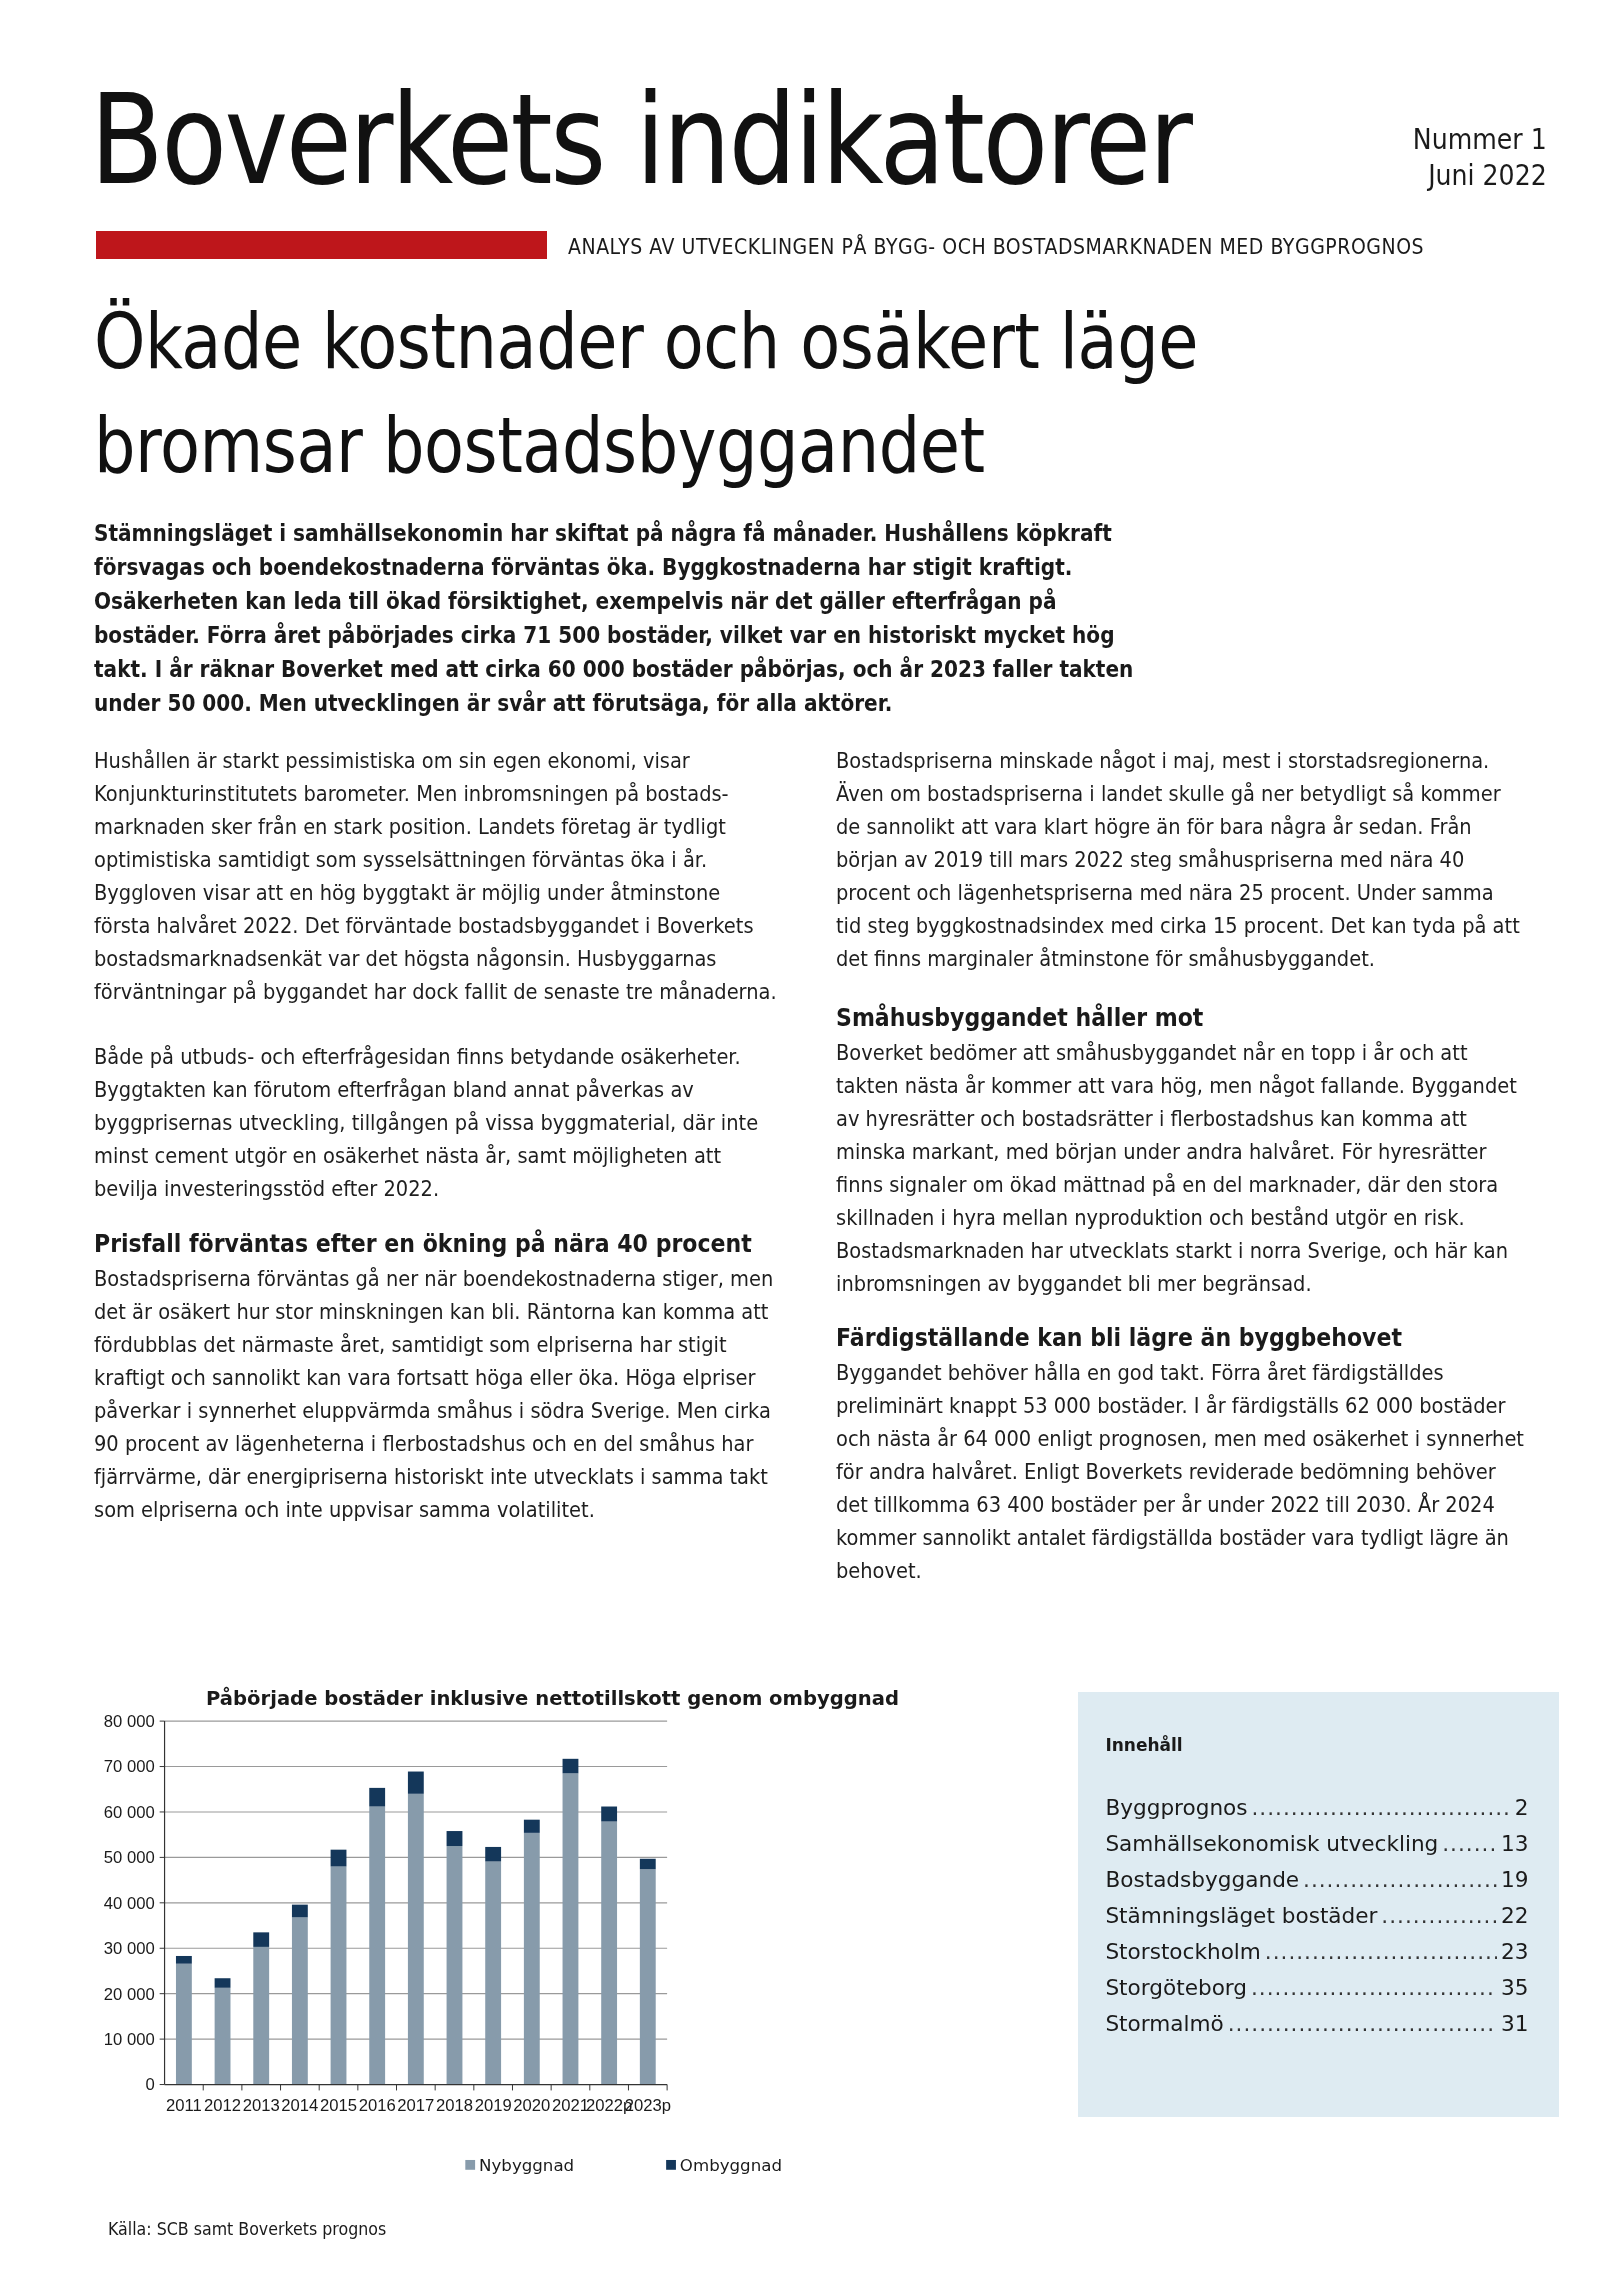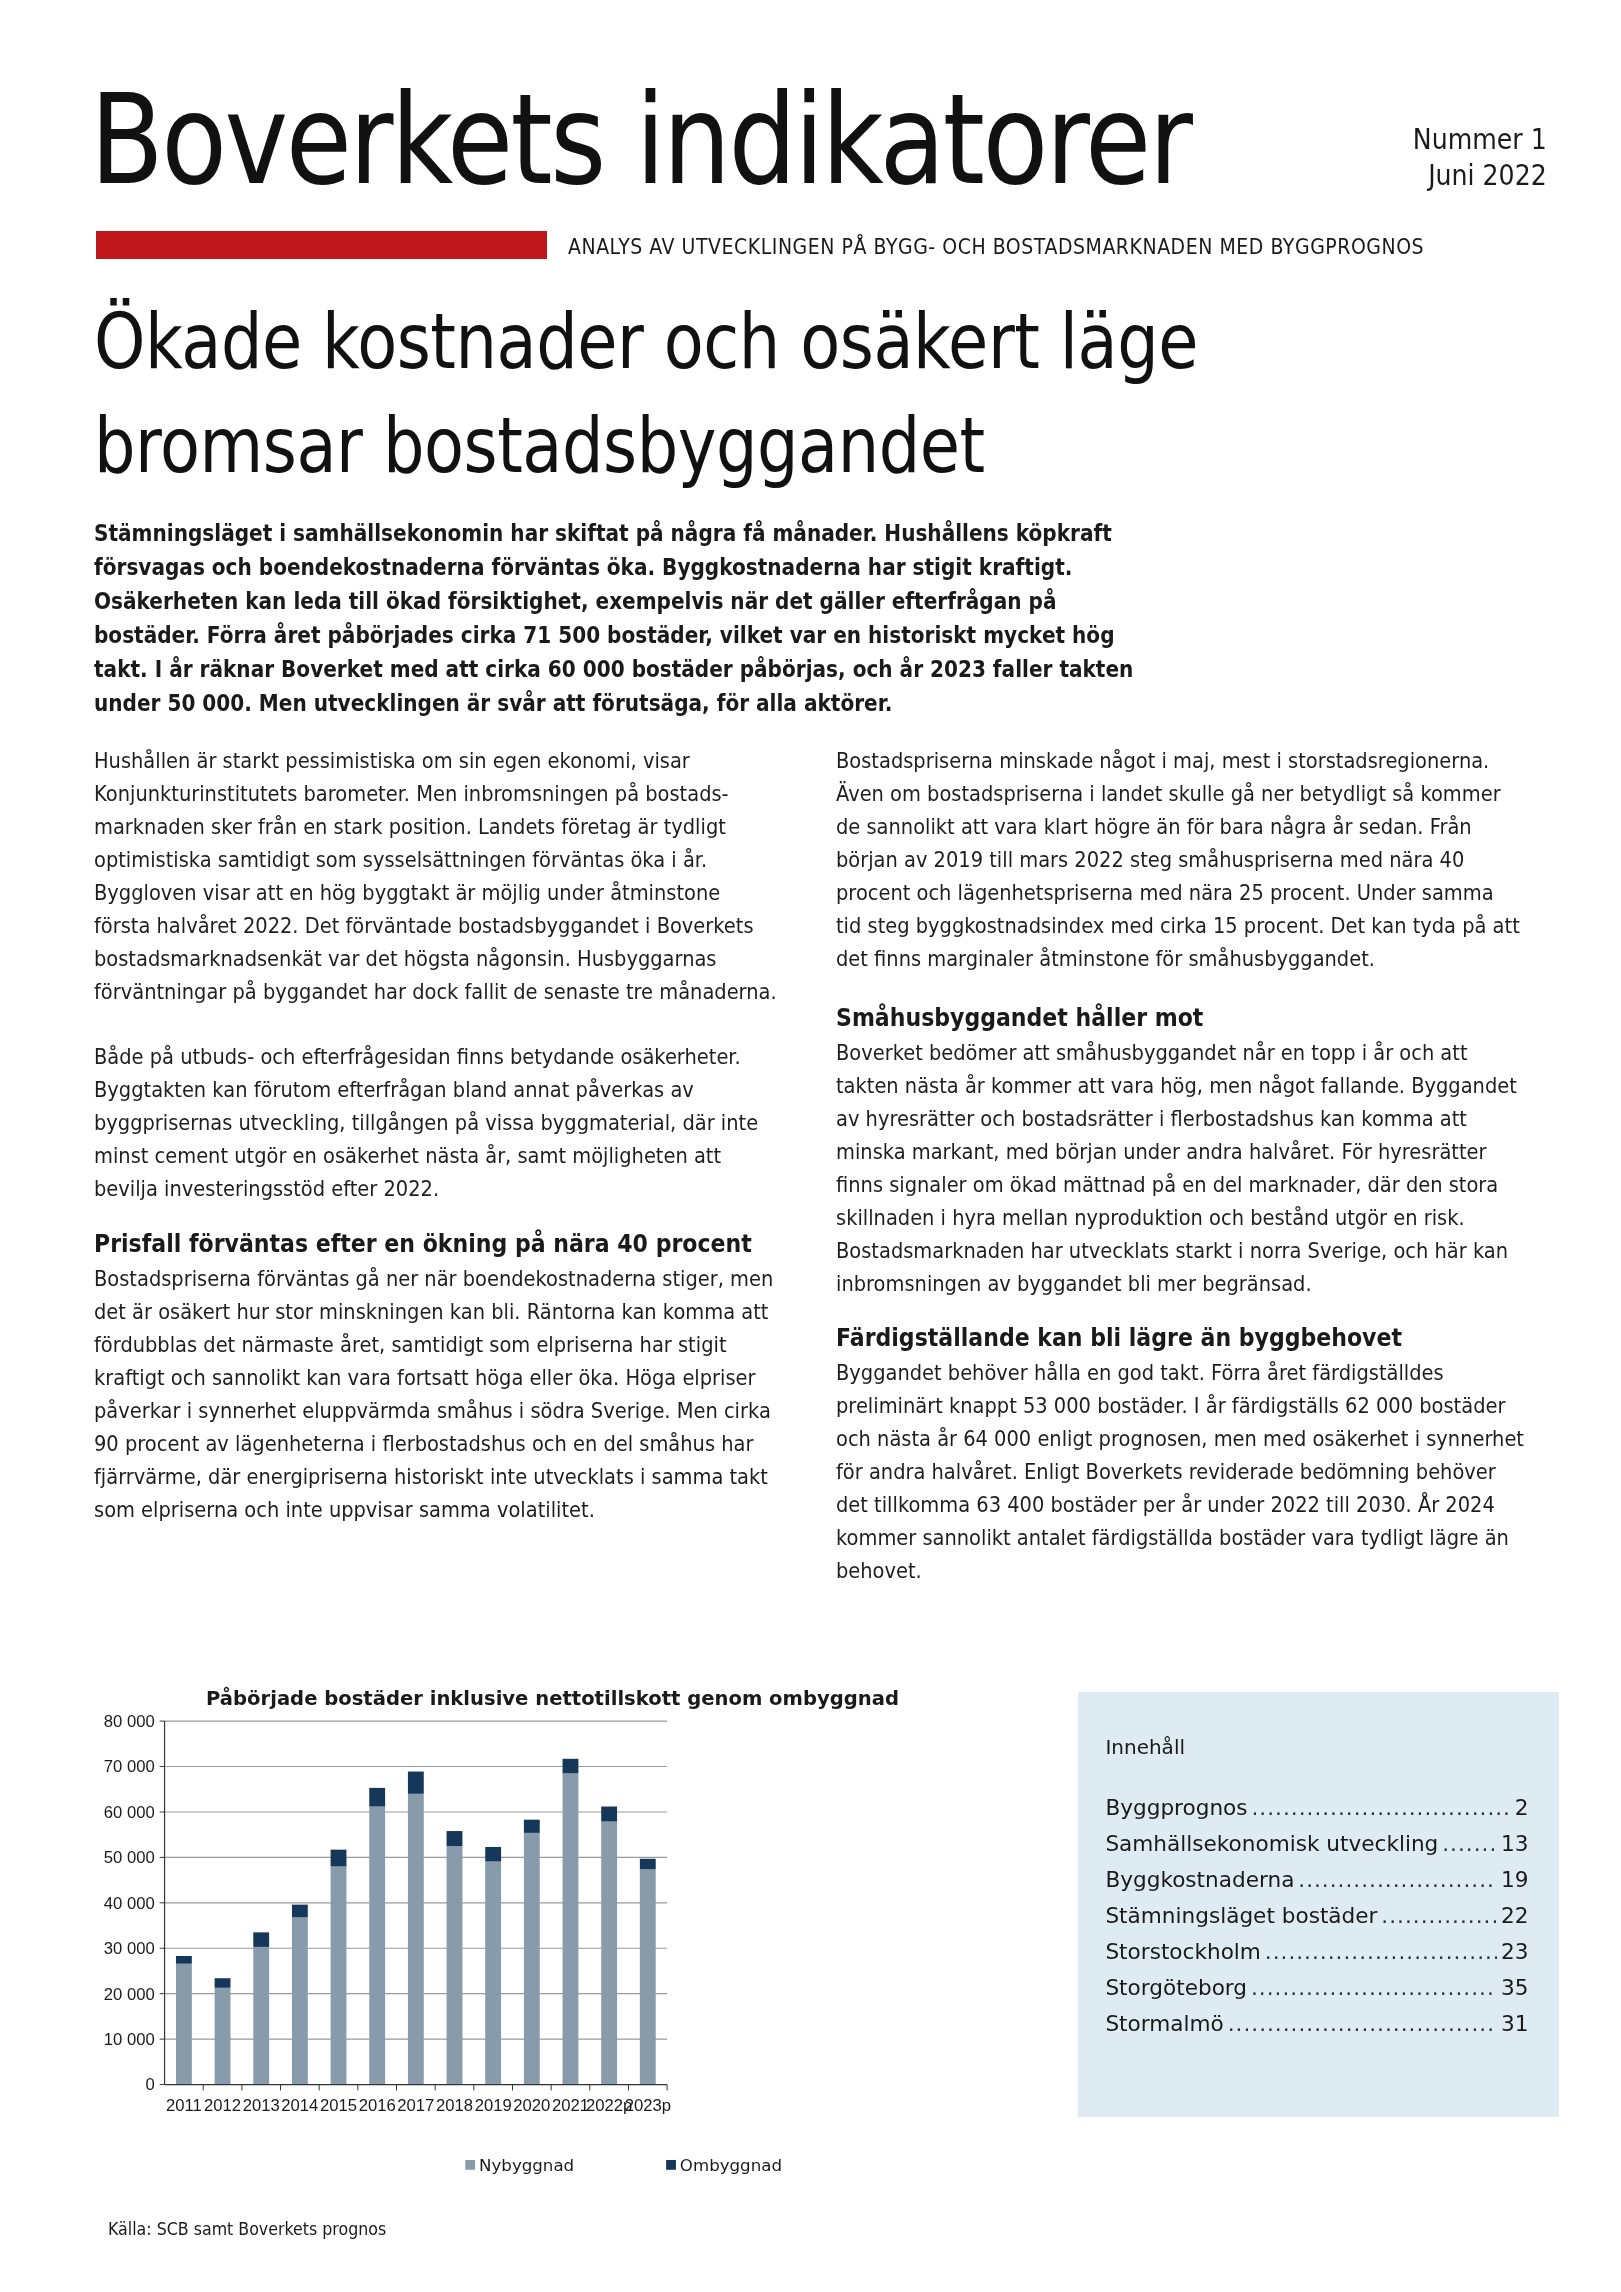--- a/index.html
+++ b/index.html
@@ -22,21 +22,21 @@
   
   #chart { position: absolute; left: 92px; top: 1678px; width: 921px; height: 490px; }
   #chart svg { position: absolute; left: 0; top: 0; overflow: visible; }
   .axis-text { font-family: "Liberation Sans", sans-serif; font-size: 17px; fill: #1a1a1a; }
   .title-text { font-family: "DejaVu Sans", sans-serif; font-size: 20px; font-weight: bold; fill: #1a1a1a; }
   .legend-text { font-family: "DejaVu Sans", sans-serif; font-size: 17px; fill: #1a1a1a; }
   #source { left: 108px; top: 2219px; font-size: 17.6px; color: #1a1a1a; transform: scaleX(0.9); transform-origin: left top; }
 
   
   #toc { position: absolute; left: 1078px; top: 1692px; width: 481px; height: 425px; background: #deebf2; }
-  #toc-title { position: absolute; left: 27.4px; top: 43px; font-size: 20px; font-weight: normal; color: #1a1a1a; }
+  #toc-title { position: absolute; left: 27.4px; top: 43px; font-size: 17px; font-weight: bold; color: #1a1a1a; }
   #toc-list { position: absolute; left: 27.4px; top: 98px; width: 423px; }
   .toc-item { display: flex; align-items: flex-end; font-size: 21.6px; line-height: 36px; color: #1a1a1a; }
   .toc-item .lbl { white-space: nowrap; }
   .toc-item .dots { flex: 1; overflow: hidden; white-space: nowrap; margin: 0 3.9px; color: #333; letter-spacing: 1px; }
   .toc-item .dots::before { content: "................................................................................................"; }
   .toc-item .pg { white-space: nowrap; }
 </style>
 </head>
 <body>
 
@@ -179,21 +179,21 @@
         <span class="lbl">Byggprognos</span>
         <span class="dots"></span>
         <span class="pg">2</span>
       </div>
       <div class="toc-item">
         <span class="lbl">Samhällsekonomisk utveckling</span>
         <span class="dots"></span>
         <span class="pg">13</span>
       </div>
       <div class="toc-item">
-        <span class="lbl">Byggkostnaderna</span>
+        <span class="lbl">Bostadsbyggande</span>
         <span class="dots"></span>
         <span class="pg">19</span>
       </div>
       <div class="toc-item">
         <span class="lbl">Stämningsläget bostäder</span>
         <span class="dots"></span>
         <span class="pg">22</span>
       </div>
       <div class="toc-item">
         <span class="lbl">Storstockholm</span>

